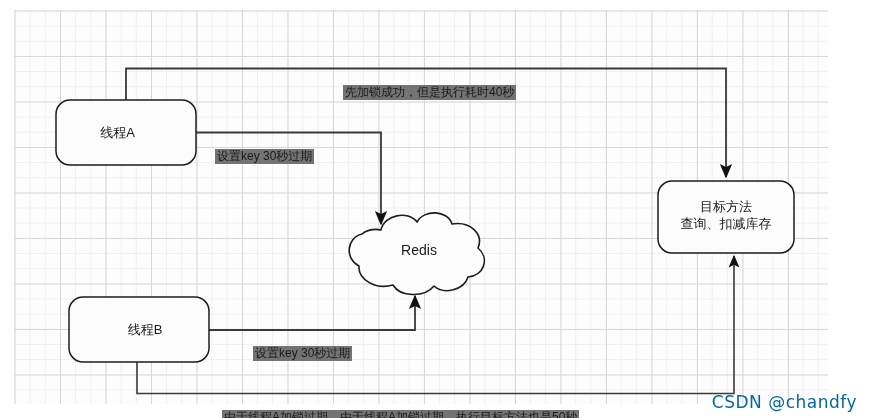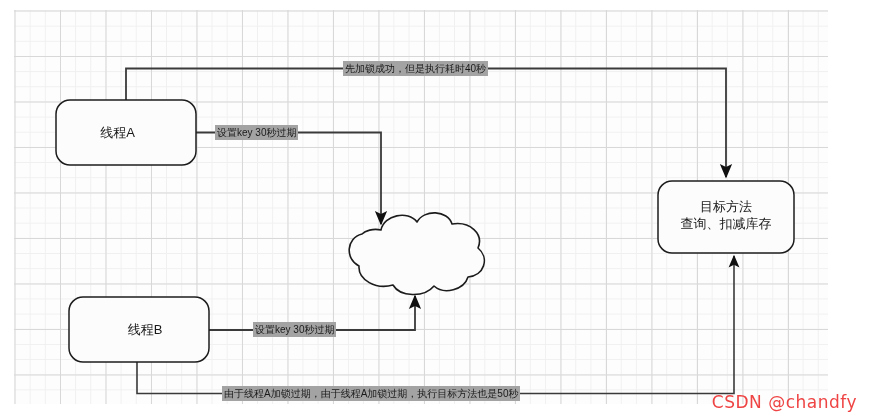--- a/index.html
+++ b/index.html
@@ -51,31 +51,32 @@
     text-align: center;
     color: #1a1a1a;
     font-size: 13px;
     line-height: 17px;
     white-space: nowrap;
     pointer-events: none;
   }
   .edge-label {
     position: absolute;
     color: #1a1a1a;
-    font-size: 10px;
+    font-size: 12px;
     line-height: 15px;
     white-space: nowrap;
-    background: #a3a3a3;
+    background: #737373;
     padding: 0 2px;
+    margin-top: 24px;
   }
   #watermark {
     position: absolute;
     right: 12px;
     bottom: 6px;
-    color: #ef4444;
+    color: #0369a1;
     font-size: 17px;
     letter-spacing: 0.5px;
     white-space: nowrap;
     font-family: "DejaVu Sans", sans-serif;
   }
 </style>
 </head>
 <body>
 
 <div id="canvas">
@@ -128,20 +129,21 @@
                C376,290 358,280 359,266
                C345,259 346,238 362,234
                C365,231 373,228 381,230 Z" fill="#fcfcfc" stroke="#1c1c1c" stroke-width="1.6" stroke-linejoin="round"></path>
     </g>
   </svg>
 
   <div class="node-label" style="left:56px; top:124px; width:123px;">线程A</div>
 
   <div class="node-label" style="left:69px; top:321px; width:152px;">线程B</div>
 
+  <div class="node-label" style="left:349px; top:242px; width:140px; font-size:14px;">Redis</div>
 
   <div class="node-label" style="left:658px; top:215px; width:136px;">查询、扣减库存</div>
 
   <div class="node-label" style="left:658px; top:198px; width:136px;">目标方法</div>
 
   <div class="edge-label" style="left:343px; top:61px;">先加锁成功，但是执行耗时40秒</div>
 
   <div class="edge-label" style="left:215px; top:125px;">设置key 30秒过期</div>
 
   <div class="edge-label" style="left:253px; top:322px;">设置key 30秒过期</div>

